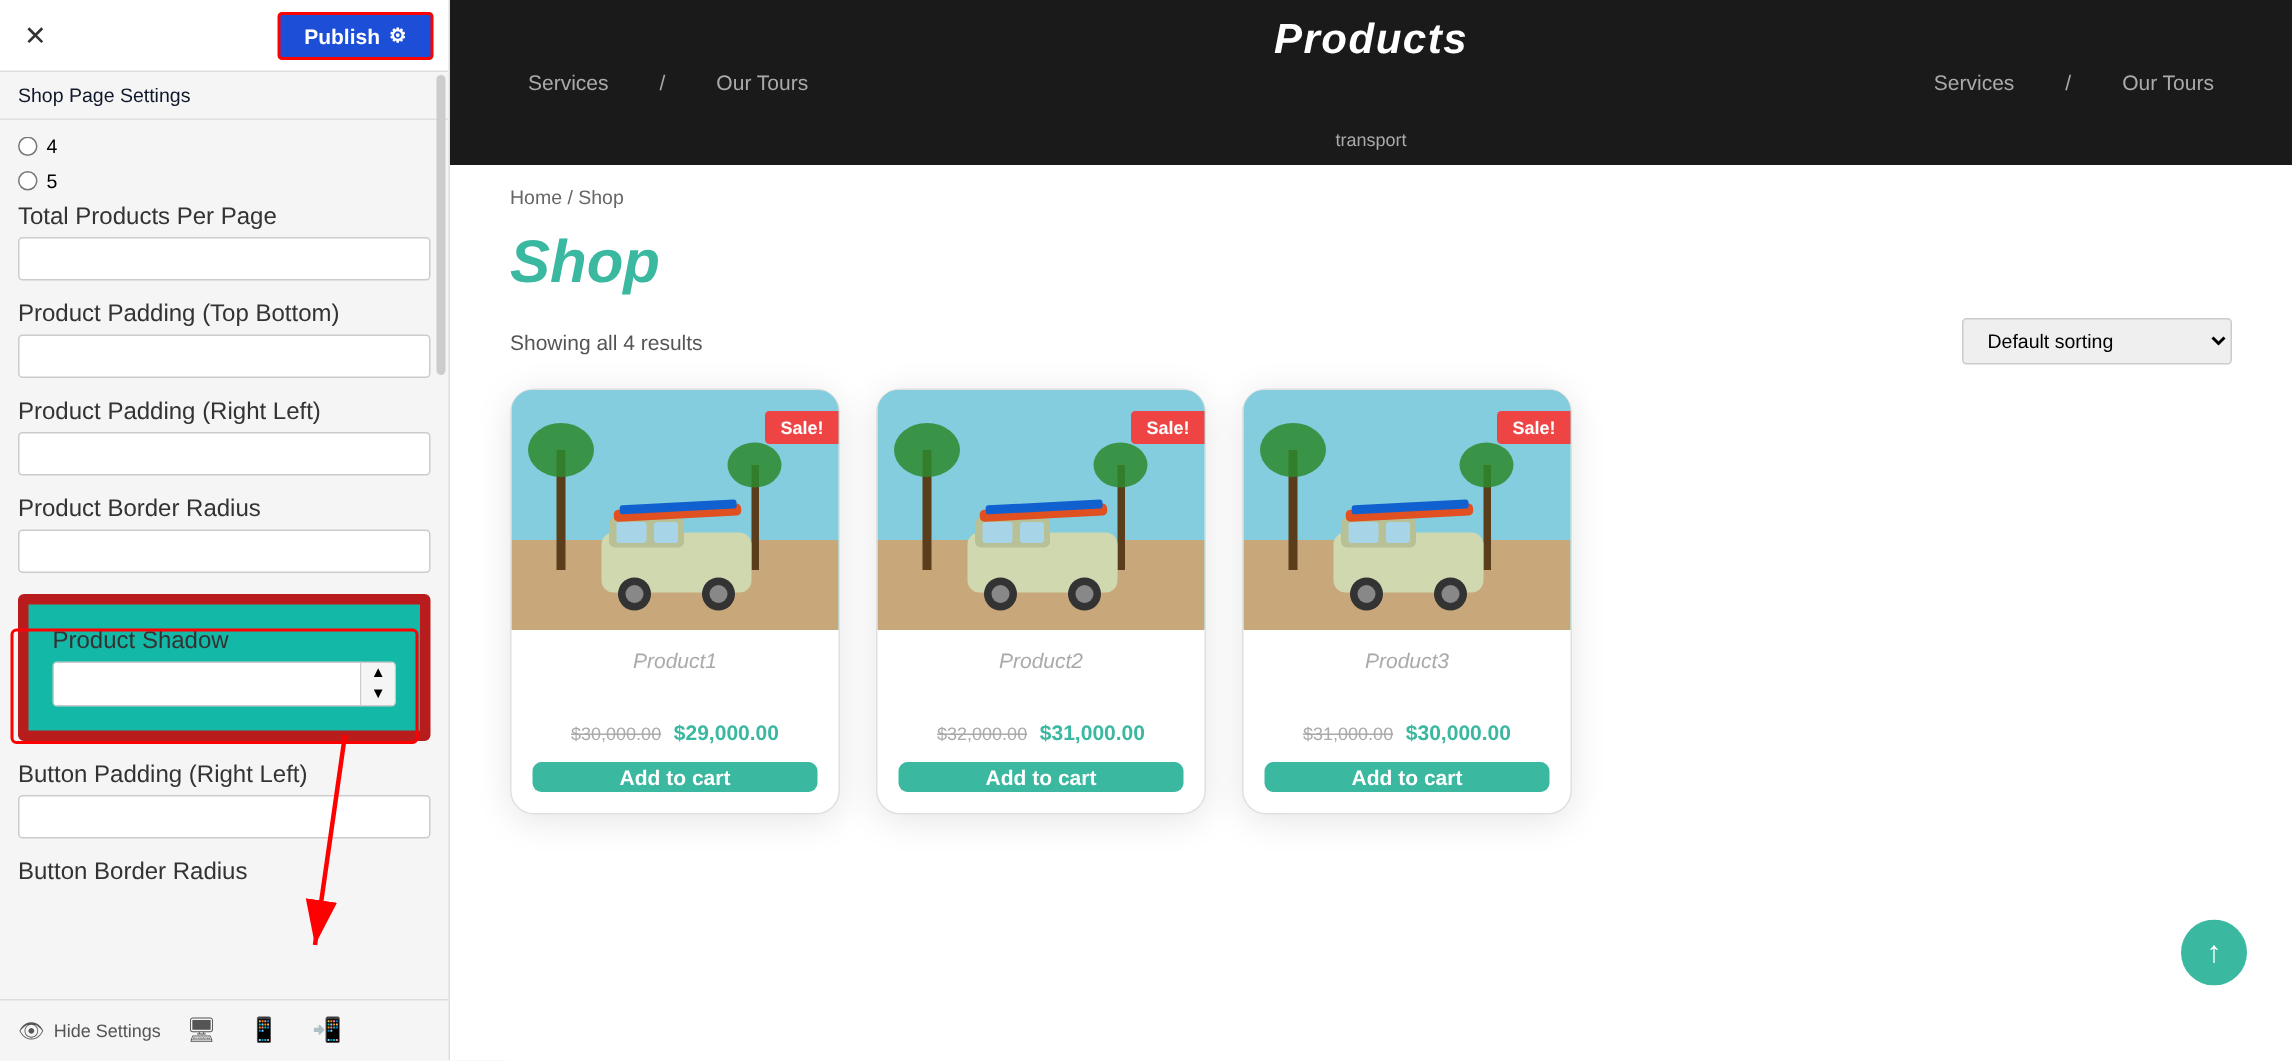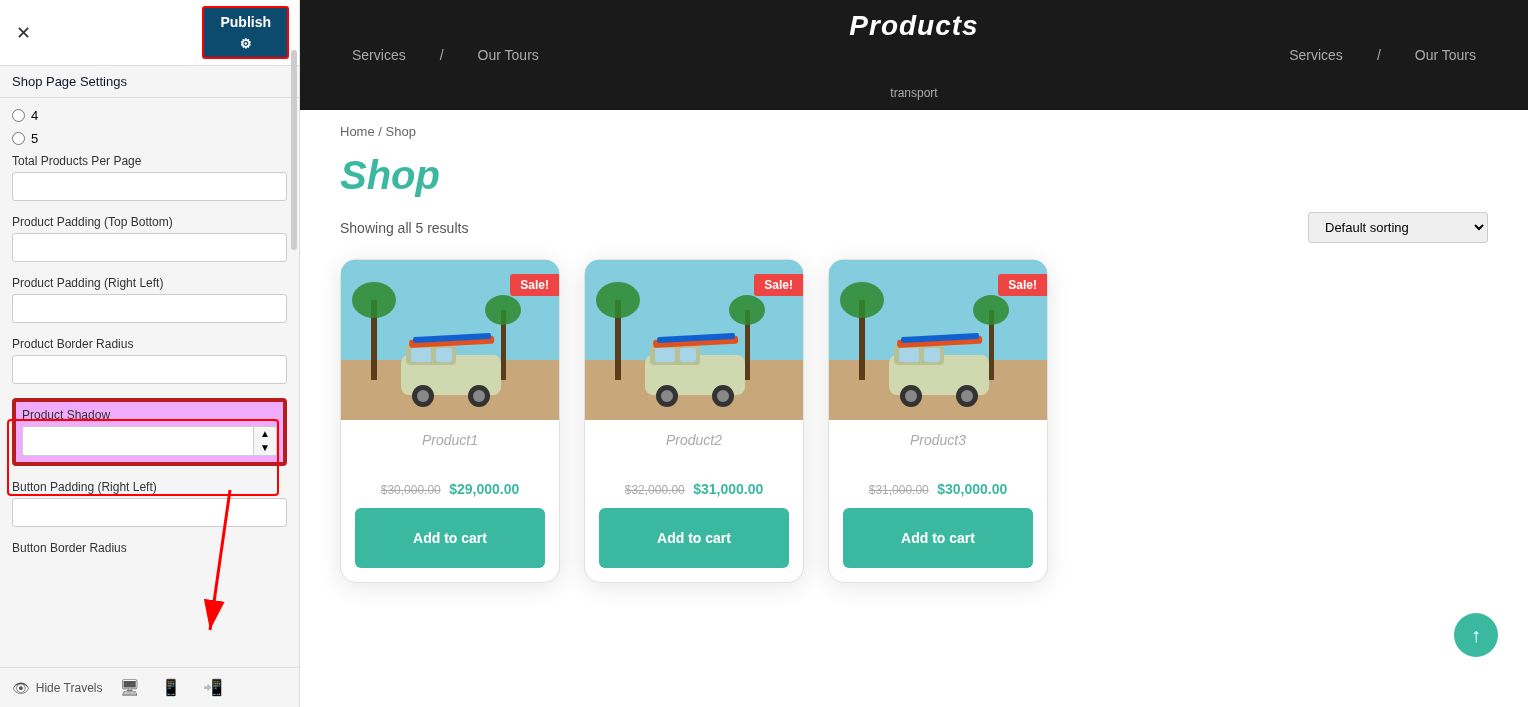--- a/index.html
+++ b/index.html
@@ -30,32 +30,31 @@
     #close-btn {
       background: none;
       border: none;
       font-size: 18px;
       cursor: pointer;
       color: #333;
       padding: 2px 6px;
     }
 
     #publish-btn {
-      background: #0c4a6e;
+      background: #1d4ed8;
       color: #fff;
       border: 2px solid red;
       padding: 6px 16px;
       border-radius: 3px;
       font-size: 14px;
       font-weight: bold;
       cursor: pointer;
       display: flex;
       align-items: center;
       gap: 6px;
-      flex-direction: column;
     }
 
     #panel-title {
       padding: 8px 12px;
       font-size: 13px;
       color: #0f172a;
       background: #f5f5f5;
       border-bottom: 1px solid #e0e0e0;
     }
 
@@ -71,40 +70,40 @@
       gap: 6px;
       margin-bottom: 8px;
       font-size: 13px;
     }
 
     .field-group {
       margin-bottom: 14px;
     }
 
     .field-label {
-      font-size: 12px;
+      font-size: 16px;
       color: #333;
       margin-bottom: 4px;
       font-weight: 500;
     }
 
     .field-input {
       width: 100%;
       padding: 6px 8px;
       border: 1px solid #ccc;
       border-radius: 3px;
       font-size: 13px;
       background: #fff;
     }
 
     .field-group-highlighted {
-      border: 4px solid #b91c1c;
+      border: 7px solid #b91c1c;
       border-radius: 4px;
-      padding: 6px;
-      background: #f0abfc;
+      padding: 16px;
+      background: #14b8a6;
       margin-bottom: 14px;
     }
 
     .field-group-highlighted .field-label {
       margin-bottom: 4px;
     }
 
     .spinner-input-wrap {
       display: flex;
       align-items: center;
@@ -327,21 +326,21 @@
       font-size: 14px;
       font-weight: bold;
     }
 
     .add-to-cart-btn {
       width: 100%;
       background: #3bb8a0;
       color: #fff;
       border: none;
       border-radius: 6px;
-      padding: 22px;
+      padding: 2px;
       font-size: 14px;
       font-weight: bold;
       cursor: pointer;
     }
 
     
     .scroll-top {
       position: fixed;
       right: 30px;
       bottom: 50px;
@@ -442,21 +441,21 @@
     </div>
 
     <div class="field-group">
       <div class="field-label">Button Border Radius</div>
     </div>
   </div>
 
   <div id="panel-bottom">
     <button class="hide-controls-btn">
       <span style="font-size:14px;">👁</span>
-      <span>Hide Travels</span>
+      <span>Hide Settings</span>
     </button>
     <button class="view-btn" title="Desktop">🖥</button>
     <button class="view-btn" title="Tablet">📱</button>
     <button class="view-btn" title="Mobile">📲</button>
   </div>
 
   <svg class="arrow-container" viewBox="0 0 300 707" xmlns="http://www.w3.org/2000/svg">
     <defs>
       <marker id="arrowhead" markerWidth="10" markerHeight="7" refX="10" refY="3.5" orient="auto">
         <polygon points="0 0, 10 3.5, 0 7" fill="red"></polygon>
@@ -484,21 +483,21 @@
       <span>/</span>
       <span>Our Tours</span>
     </div>
   </nav>
 
   <div class="breadcrumb">Home / Shop</div>
 
   <div class="shop-heading">Shop</div>
 
   <div class="shop-toolbar">
-    <span class="results-count">Showing all 5 results</span>
+    <span class="results-count">Showing all 4 results</span>
     <select class="sort-select">
       <option>Default sorting</option>
       <option>Sort by popularity</option>
       <option>Sort by latest</option>
       <option>Sort by price</option>
     </select>
   </div>
 
   <div class="products-grid">
 

